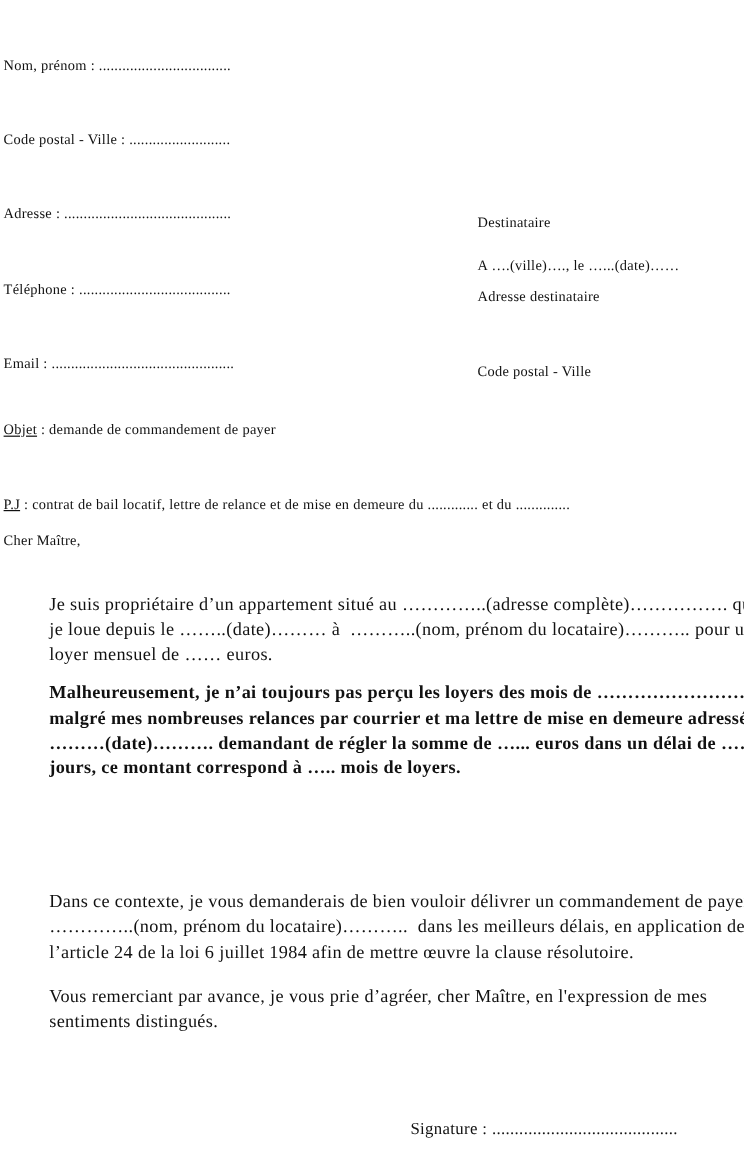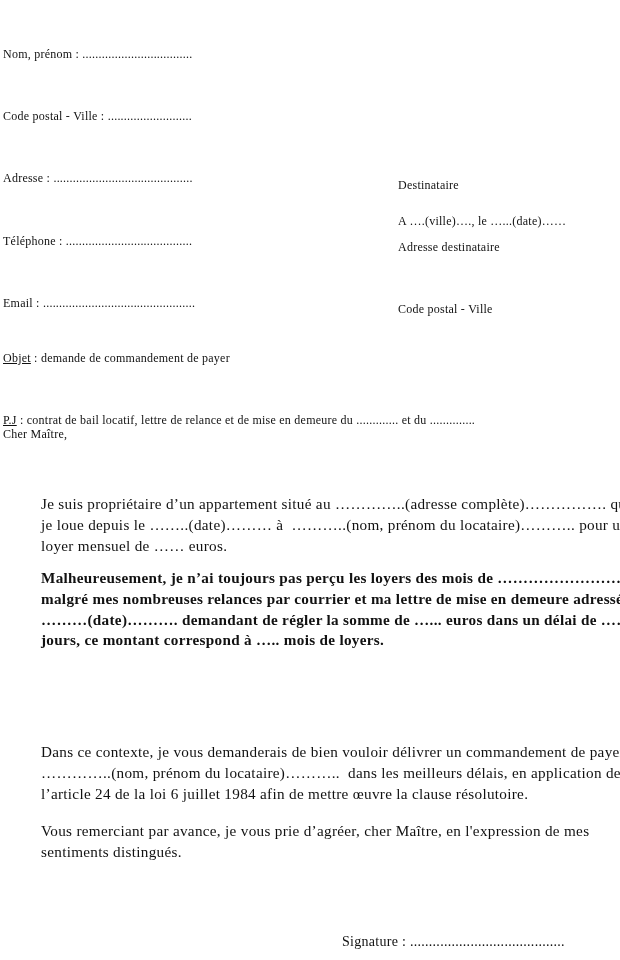--- a/index.html
+++ b/index.html
@@ -68,21 +68,21 @@
     width: 616px;
   }
   .label-underline {
     text-decoration: underline;
     text-underline-offset: 1px;
   }
 
   
   #salutation {
     left: 3px;
-    top: 424px;
+    top: 440px;
   }
 
   
   .para {
     position: absolute;
     left: 3px;
     width: 614px;
     font-size: 15.2px;
     line-height: 20.8px;
     white-space: pre-wrap;

